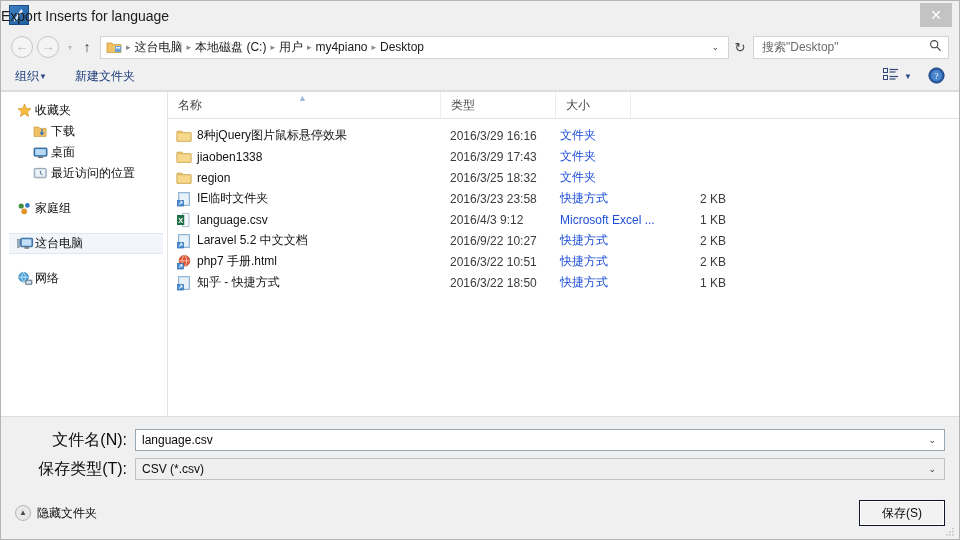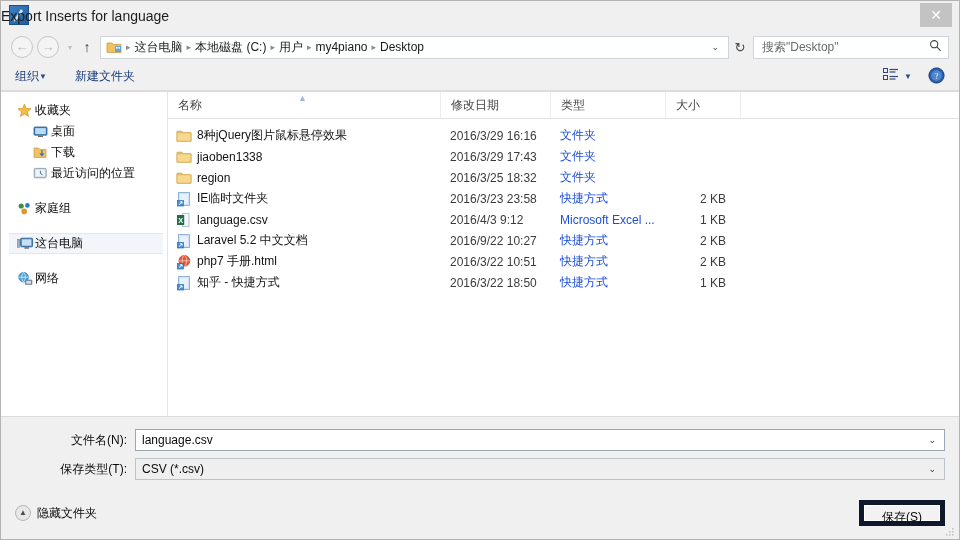--- a/index.html
+++ b/index.html
@@ -306,21 +306,21 @@
   }
   .form-row {
     display: flex;
     align-items: center;
     margin-bottom: 7px;
   }
   .form-label {
     flex: 0 0 120px;
     text-align: right;
     padding-right: 8px;
-    font-size: 12px;
+    font-size: 16px;
     color: #0a0a0a;
     box-sizing: border-box;
   }
   .combo {
     flex: 1 1 auto;
     height: 22px;
     background: #fff;
     border: 1px solid #9ba7b2;
     box-sizing: border-box;
     display: flex;
@@ -369,21 +369,21 @@
     line-height: 24px;
     text-align: center;
     font-size: 12px;
     background: #f2f2f2;
     border: 1px solid #aeb2b6;
     box-sizing: border-box;
     cursor: pointer;
     color: #0a0a0a;
   }
   .btn.default {
-    border: 5px solid #0f172a;
+    border: 1px solid #0f172a;
     box-shadow: inset 0 0 0 1px #ffffff;
   }
   .grip {
     position: absolute;
     right: 4px; bottom: 3px;
     width: 10px; height: 10px;
     opacity: .5;
   }
 </style>
 </head>
@@ -483,36 +483,36 @@
           <svg width="15" height="15" viewBox="0 0 15 15">
             <path d="M7.5 1 L9.3 5.4 L14 5.8 L10.4 8.8 L11.6 13.4 L7.5 10.9 L3.4 13.4 L4.6 8.8 L1 5.8 L5.7 5.4 Z" fill="#f5bc3d" stroke="#d19426" stroke-width=".7"></path>
           </svg>
         </span>
         <span>收藏夹</span>
       </div>
 
       <div class="nav-row child">
         <span class="ico">
           <svg width="15" height="15" viewBox="0 0 15 15">
+            <path d="M1 3 h4.6 l1.2 1.4 H13 v8 H1 Z" fill="#f0c264" stroke="#c79a3e" stroke-width=".7"></path>
+            <path d="M9.5 5 v3.4 h1.9 L8.9 11.4 L6.4 8.4 h1.9 V5 Z" fill="#2a73c2"></path>
+          </svg>
+        </span>
+        <span>下载</span>
+      </div>
+
+      <div class="nav-row child">
+        <span class="ico">
+          <svg width="15" height="15" viewBox="0 0 15 15">
             <rect x="1" y="3" width="13" height="8.2" rx="1" fill="#3d7fbf" stroke="#2b5c8c" stroke-width=".8"></rect>
             <rect x="2.2" y="4.1" width="10.6" height="6" fill="#b9dbf5"></rect>
             <rect x="5" y="11.6" width="5" height="1.4" fill="#6d6d6d"></rect>
           </svg>
         </span>
         <span>桌面</span>
-      </div>
-
-      <div class="nav-row child">
-        <span class="ico">
-          <svg width="15" height="15" viewBox="0 0 15 15">
-            <path d="M1 3 h4.6 l1.2 1.4 H13 v8 H1 Z" fill="#f0c264" stroke="#c79a3e" stroke-width=".7"></path>
-            <path d="M9.5 5 v3.4 h1.9 L8.9 11.4 L6.4 8.4 h1.9 V5 Z" fill="#2a73c2"></path>
-          </svg>
-        </span>
-        <span>下载</span>
       </div>
 
       <div class="nav-row child">
         <span class="ico">
           <svg width="15" height="15" viewBox="0 0 15 15">
             <rect x="1.2" y="2.4" width="12" height="9.4" rx="1" fill="#cfd9e4" stroke="#7a8da1" stroke-width=".8"></rect>
             <rect x="2.6" y="3.7" width="9.2" height="6.6" fill="#eef3f8"></rect>
             <path d="M7.4 4.8 v2.8 l2.2 1.3" fill="none" stroke="#3e6f9e" stroke-width="1"></path>
           </svg>
         </span>
@@ -557,21 +557,20 @@
             <rect x="9.4" y="9.9" width="4.6" height="2.8" fill="#cfe0ee"></rect>
           </svg>
         </span>
         <span>网络</span>
       </div>
     </div>
 
     <div class="filelist">
       <div class="col-head">
         <div class="col c-name">名称</div>
-        <div class="col c-date">修改日期</div>
         <div class="col c-type">类型</div>
         <div class="col c-size">大小</div>
         <div class="c-rest"></div>
         <div class="sortmark">▲</div>
       </div>
       <div class="rows" id="file-rows">
           <div class="row">
             <div class="cell name c-name">
               <span class="fico"><svg width="16" height="16" viewBox="0 0 16 16">
                   <path d="M1 3.2 h5 l1.3 1.6 H15 v8.4 H1 Z" fill="#f2c96b" stroke="#cba44a" stroke-width=".8"></path>

